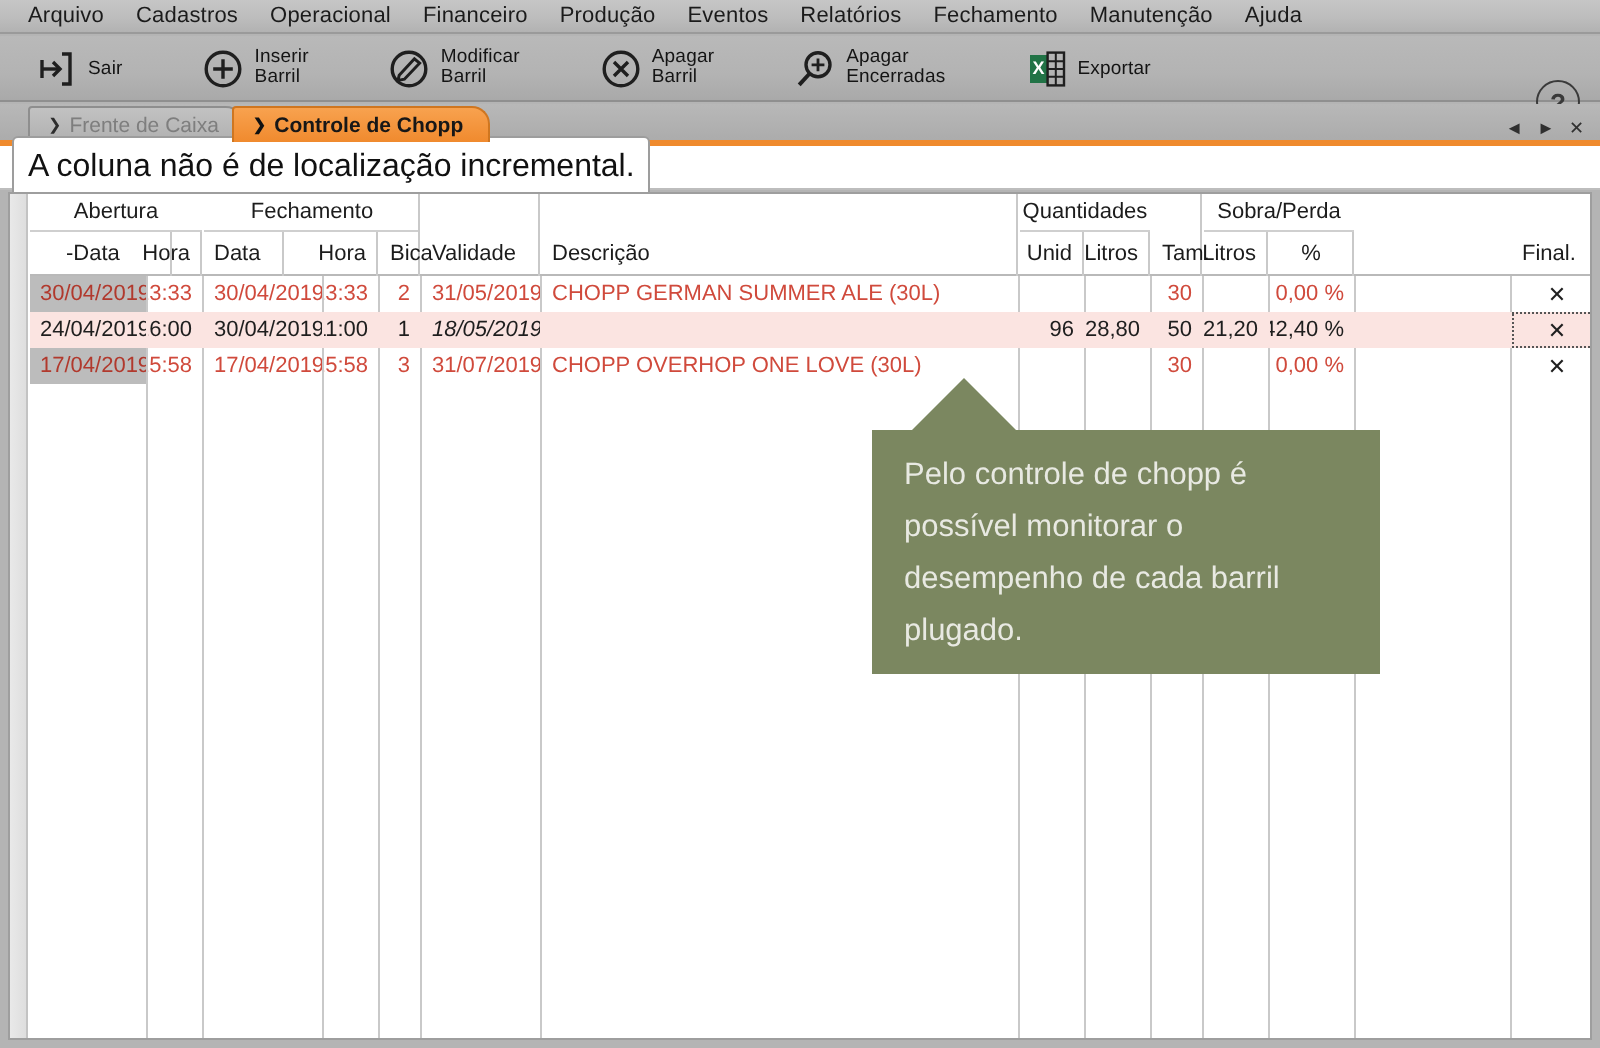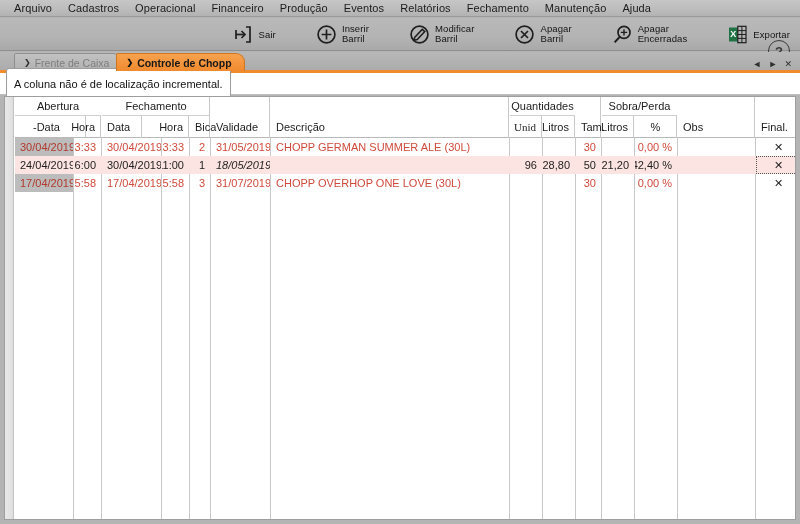--- a/index.html
+++ b/index.html
@@ -31,21 +31,21 @@
     white-space: nowrap;
     letter-spacing: .1px;
   }
 
   
   .toolbar {
     position: absolute; left: 0; top: 18px;
     width: 800px; height: 33px;
     background: linear-gradient(to bottom,#b9b9b9 0%,#b3b3b3 60%,#a9a9a9 100%);
     border-bottom: 1px solid #8f8f8f;
-    display: flex; align-items: center; justify-content: flex-end;
+    display: flex; align-items: center;
   }
   .tb-btn {
     display: flex; align-items: center; gap: 5px;
     height: 31px; padding: 0 10px 0 8px;
     cursor: default;
   }
   .tb-ico { width: 21px; height: 21px; flex: 0 0 21px; position: relative; }
   .tb-lab {
     font-size: 9.5px; color: #141414; line-height: 10.5px;
     white-space: pre-line; letter-spacing: .1px;
@@ -104,21 +104,21 @@
     border-bottom: 1px solid #bdbdbd;
     display: flex; align-items: center;
   }
   .msgchip {
     margin-left: 6px;
     height: 32px; display: flex; align-items: center;
     padding: 0 7px;
     background: #ffffff;
     border: 1px solid #9d9d9d;
     border-radius: 3px;
-    font-size: 11px; color: #111;
+    font-size: 16px; color: #111;
   }
 
   
   .gridwrap {
     position: absolute; left: 4px; top: 96px;
     width: 792px; height: 424px;
     background: #ffffff;
     border: 1px solid #9e9e9e;
     overflow: hidden;
   }
@@ -344,26 +344,25 @@
         <div class="hgrp" style="left:495px;width:65px;">Quantidades</div>
         <div class="hgrp" style="left:587px;width:75px;">Sobra/Perda</div>
 
         <div class="hcell sub" style="left:13px;width:58px;">-Data</div>
         <div class="hcell sub r" style="left:58px;width:28px;">Hora</div>
         <div class="hcell sub" style="left:87px;width:40px;">Data</div>
         <div class="hcell sub r" style="left:146px;width:28px;">Hora</div>
         <div class="hcell" style="left:175px;width:20px;">Bica</div>
         <div class="hcell" style="left:256px;width:238px;">Descrição</div>
         <div class="hcell" style="left:196px;width:59px;">Validade</div>
-        <div class="hcell sub r" style="left:495px;width:32px;font-family:Liberation Serif, serif;">Unid</div>
+        <div class="hcell sub r" style="left:495px;width:32px;">Unid</div>
         <div class="hcell sub r" style="left:528px;width:32px;">Litros</div>
         <div class="hcell" style="left:561px;width:25px;">Tam.</div>
         <div class="hcell sub r" style="left:587px;width:32px;">Litros</div>
         <div class="hcell sub c" style="left:620px;width:42px;">%</div>
-        <div class="hcell" style="left:663px;width:77px;">Obs</div>
         <div class="hcell" style="left:741px;width:45px;border-right:none;">Final.</div>
       </div>
 
       <div class="row">
         <div class="cell selbg" style="left:0px;width:58px;">30/04/2019</div>
         <div class="cell r" style="left:59px;width:27px;">13:33</div>
         <div class="cell" style="left:87px;width:59px;">30/04/2019</div>
         <div class="cell r" style="left:147px;width:27px;">13:33</div>
         <div class="cell r" style="left:175px;width:20px;">2</div>
         <div class="cell" style="left:196px;width:59px;">31/05/2019</div>
@@ -406,15 +405,19 @@
         <div class="cell r" style="left:561px;width:25px;">30</div>
         <div class="cell r" style="left:587px;width:32px;"></div>
         <div class="cell r" style="left:620px;width:42px;">0,00 %</div>
         <div class="cell" style="left:663px;width:77px;"></div>
         <div class="cell c dark" style="left:741px;width:45px;">✕</div>
       </div>
 
     </div>
   </div>
 
+  <div class="callout">
+    <div class="arrow"></div>
+    <span>Pelo controle de chopp é possível monitorar o desempenho de cada barril plugado.</span>
+  </div>
 
   <div class="bottomedge"></div>
 </div>
 
 </body></html>

